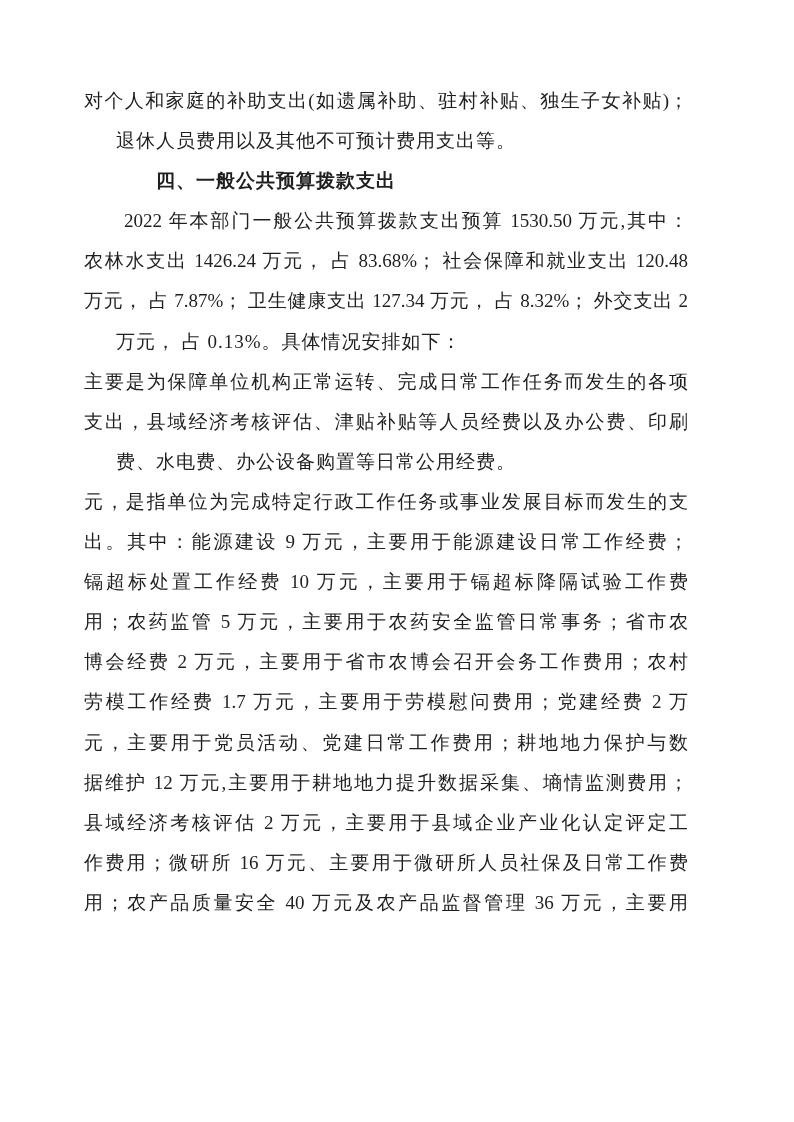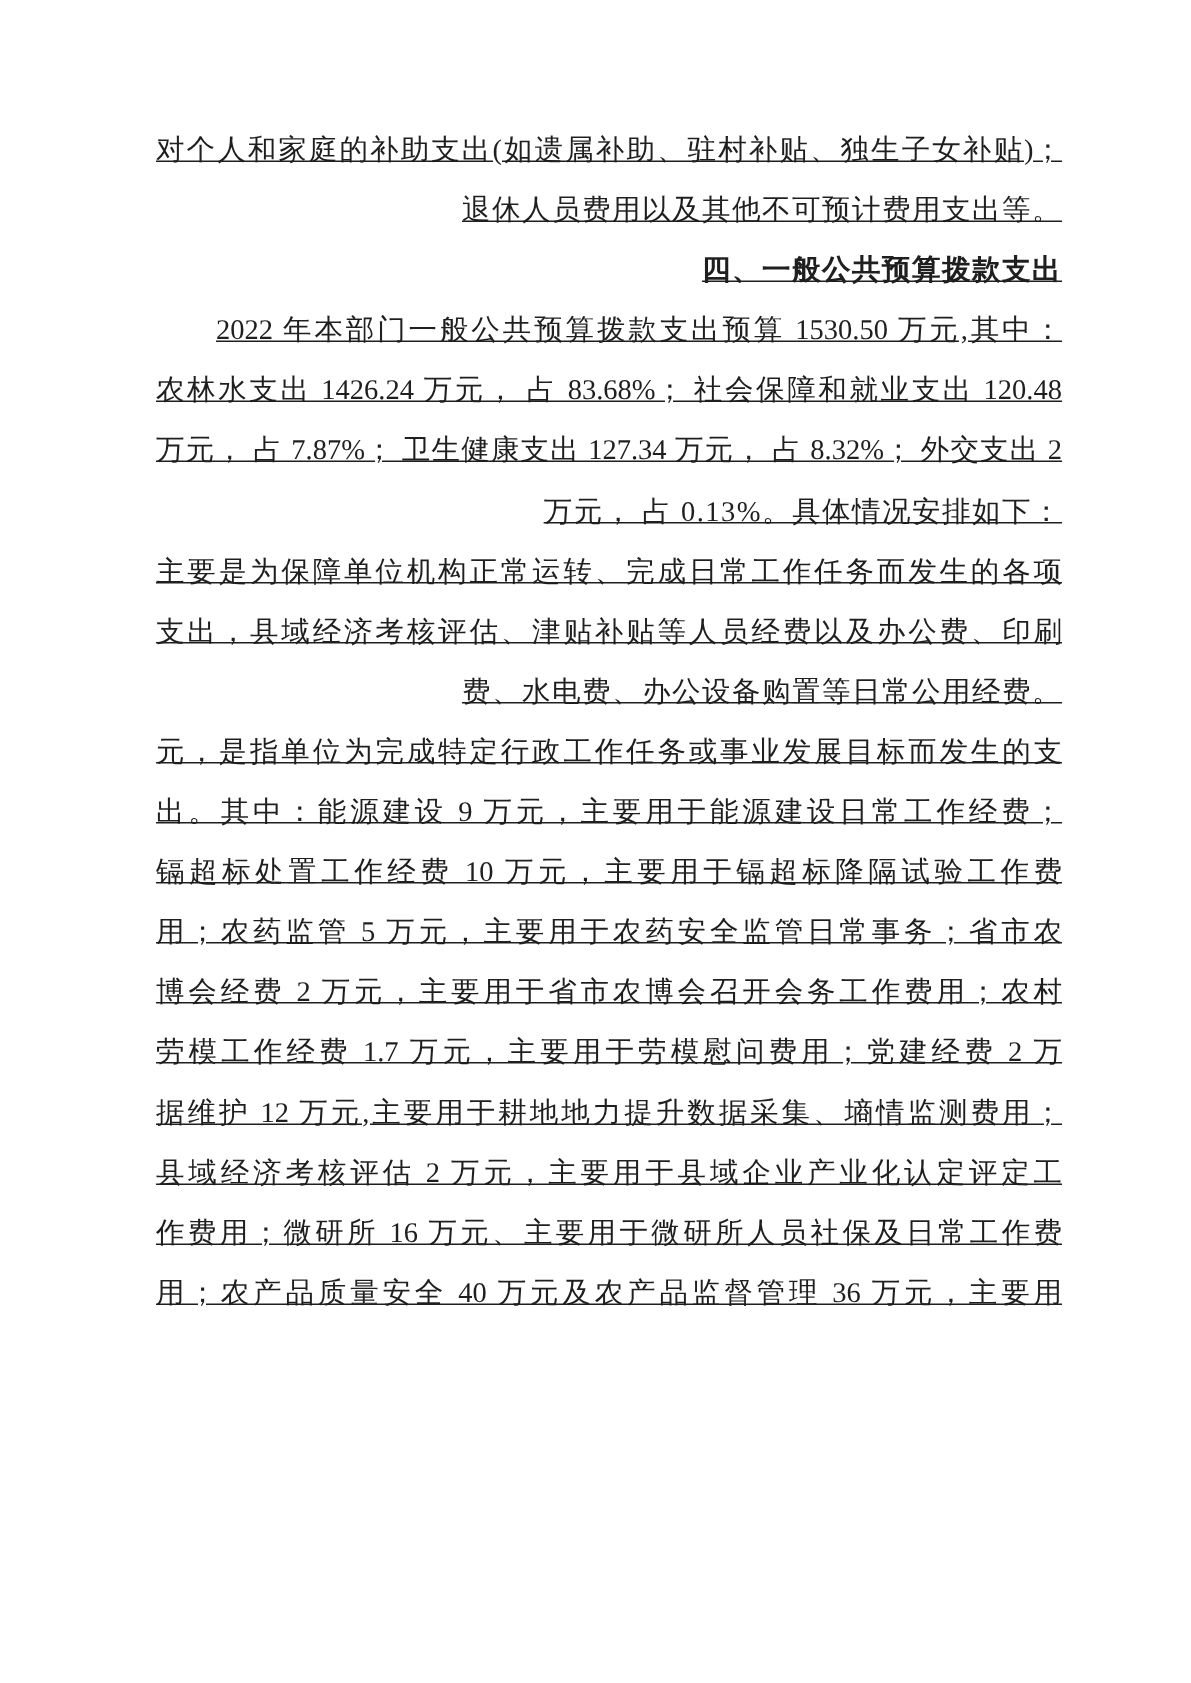--- a/index.html
+++ b/index.html
@@ -10,42 +10,41 @@
   .page{
     position:relative;
     width:794px;
     height:1122px;
     background:var(--paper);
     overflow:hidden;
     font-family:"Liberation Serif","DejaVu Serif",serif;
   }
   .textblock{
     position:absolute;
-    left:104px;
+    left:84px;
     top:81px;
     width:604px;
     color:var(--ink);
-    text-decoration:underline;
   }
   .ln{
     font-size:19px;
     line-height:40.1px;
     height:40.1px;
     overflow:hidden;
     white-space:normal;
   }
   
   .j{
     text-align:justify;
     text-align-last:justify;
     text-justify:inter-character;
   }
   
   .nj{
-    text-align:right;
+    text-align:left;
     letter-spacing:1px;
     margin-left:32px;
   }
   .ind{text-indent:40px;}
   .heading{font-weight:bold;text-indent:40px;}
   .b{font-weight:bold;}
 </style>
 </head>
 <body>
 
@@ -65,19 +64,20 @@
     <div class="ln j">主要是为保障单位机构正常运转、完成日常工作任务而发生的各项</div>
     <div class="ln j">支出，县域经济考核评估、津贴补贴等人员经费以及办公费、印刷</div>
     <div class="ln nj">费、水电费、办公设备购置等日常公用经费。</div>
 
     <div class="ln j">元，是指单位为完成特定行政工作任务或事业发展目标而发生的支</div>
     <div class="ln j">出。其中：能源建设 9 万元，主要用于能源建设日常工作经费；</div>
     <div class="ln j">镉超标处置工作经费 10 万元，主要用于镉超标降隔试验工作费</div>
     <div class="ln j">用；农药监管 5 万元，主要用于农药安全监管日常事务；省市农</div>
     <div class="ln j">博会经费 2 万元，主要用于省市农博会召开会务工作费用；农村</div>
     <div class="ln j">劳模工作经费 1.7 万元，主要用于劳模慰问费用；党建经费 2 万</div>
+    <div class="ln j">元，主要用于党员活动、党建日常工作费用；耕地地力保护与数</div>
     <div class="ln j">据维护 12 万元,主要用于耕地地力提升数据采集、墒情监测费用；</div>
     <div class="ln j">县域经济考核评估 2 万元，主要用于县域企业产业化认定评定工</div>
     <div class="ln j">作费用；微研所 16 万元、主要用于微研所人员社保及日常工作费</div>
     <div class="ln j">用；农产品质量安全 40 万元及农产品监督管理 36 万元，主要用</div>
 
   </div>
 </div>
 
 </body></html>

